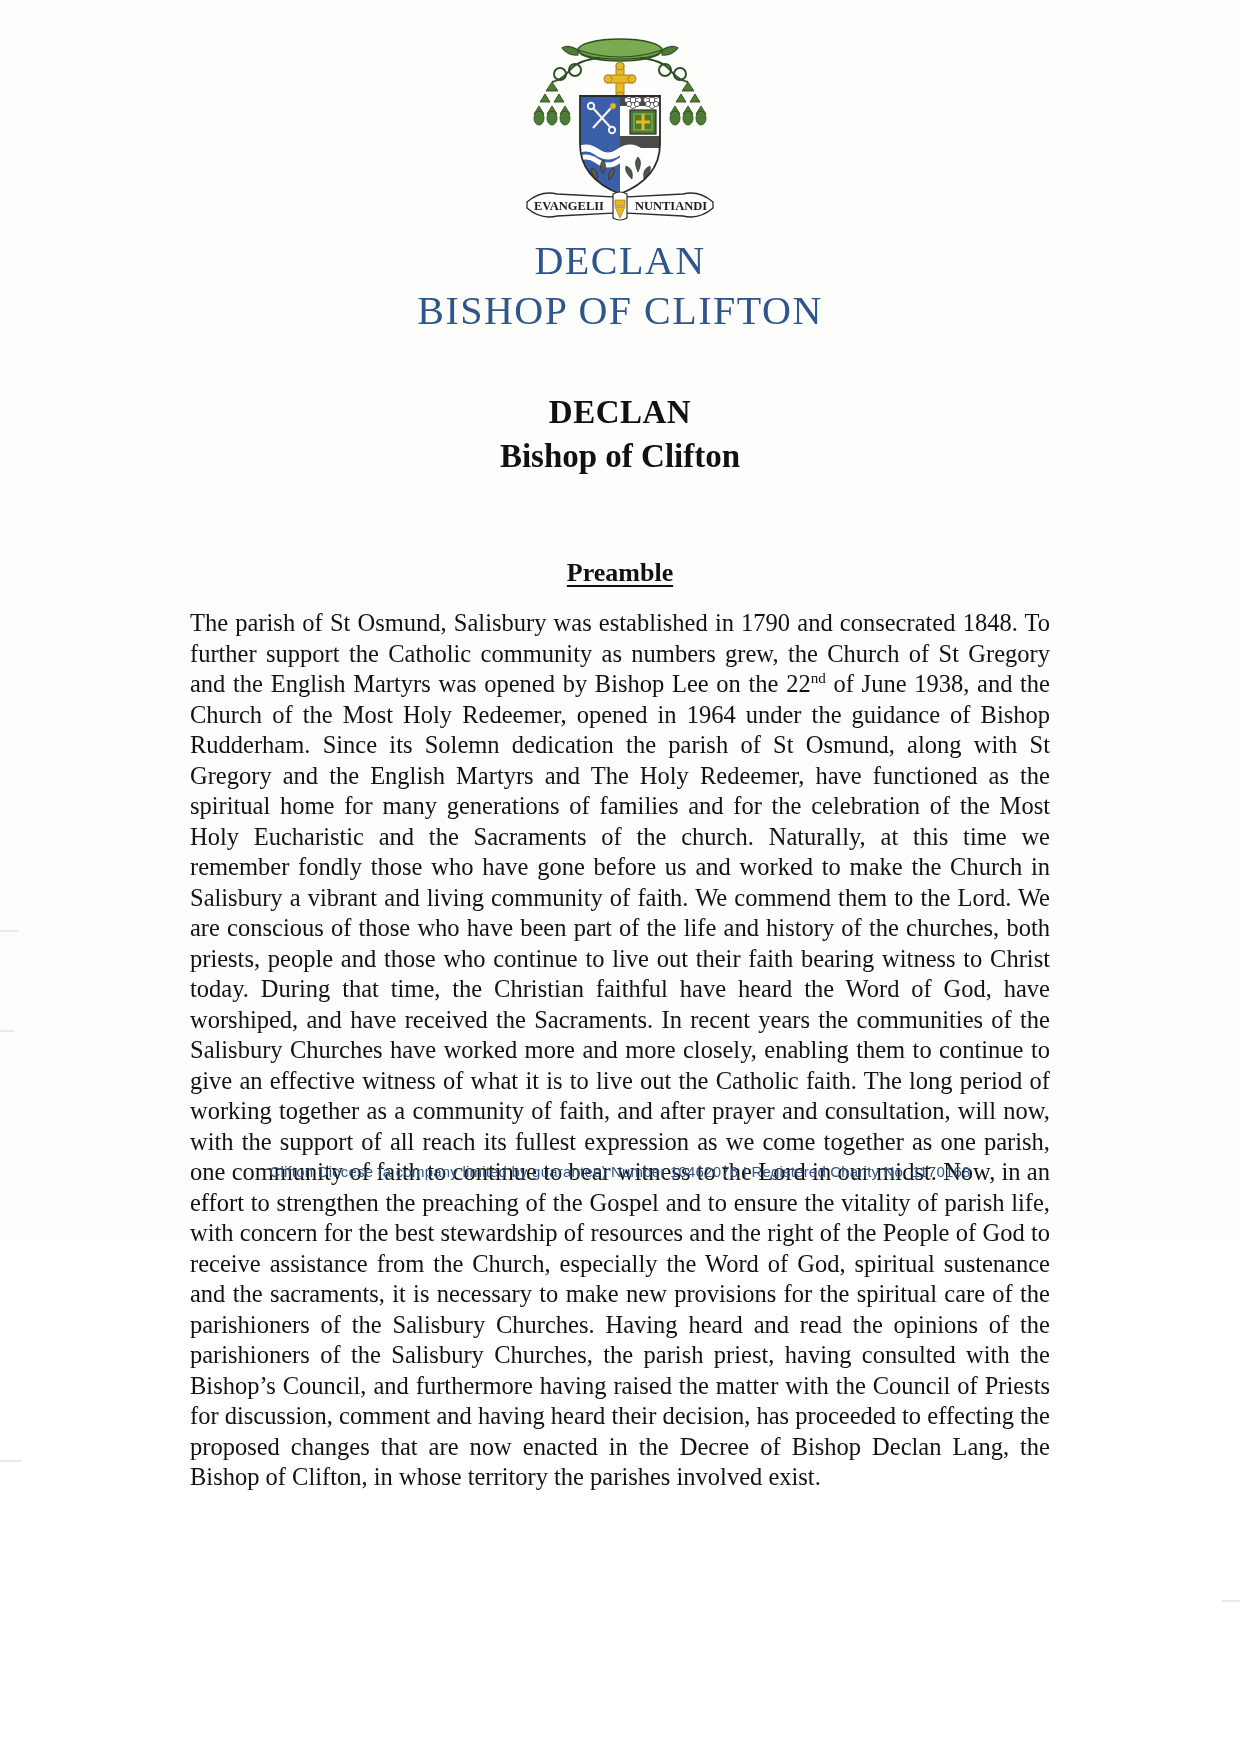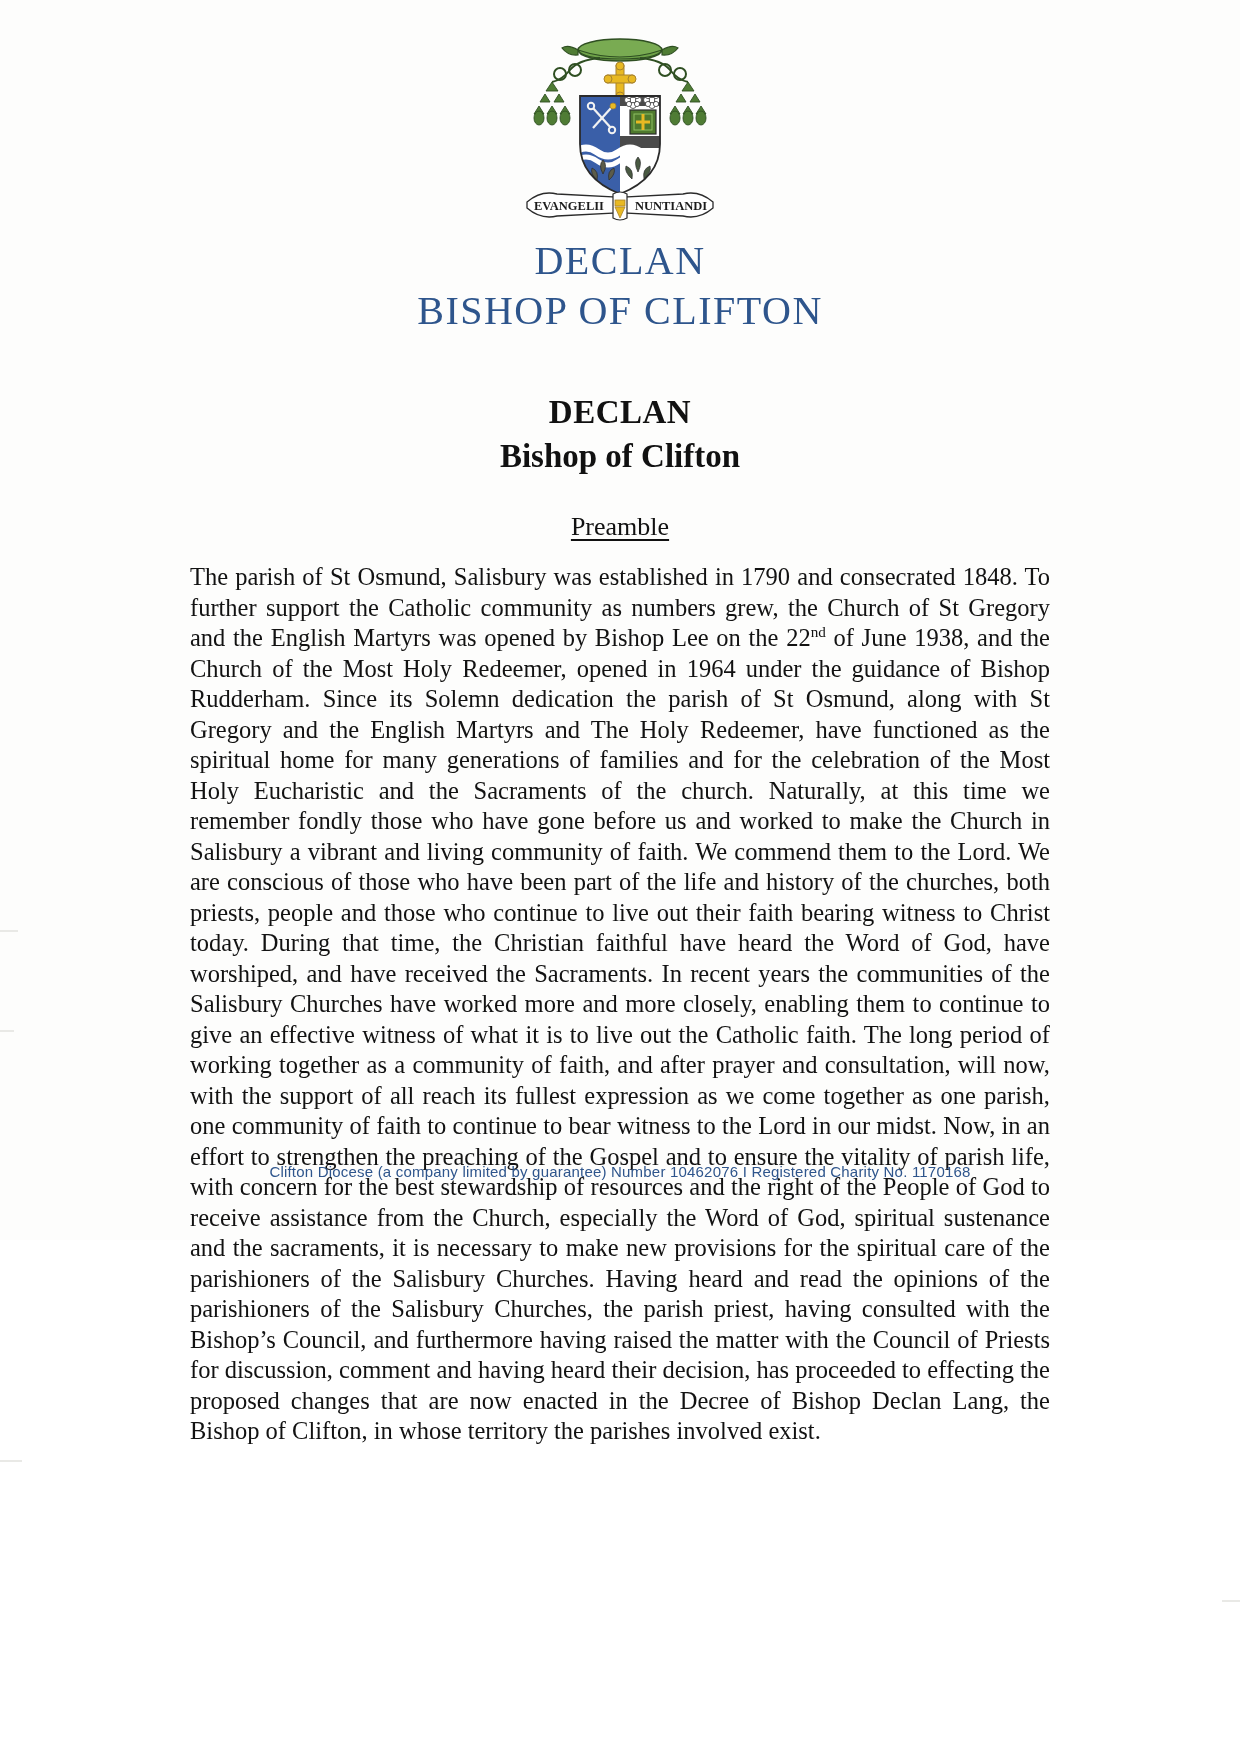--- a/index.html
+++ b/index.html
@@ -69,23 +69,23 @@
   }
   .doc-heading .dh-title {
     font-size: 33px;
     font-weight: 700;
     line-height: 44px;
   }
 
   
   .section-heading {
     text-align: center;
-    margin-top: 34px;
+    margin-top: 80px;
     font-size: 26px;
-    font-weight: 400;
+    font-weight: 700;
     text-decoration: underline;
     text-underline-offset: 4px;
     color: #111;
   }
 
   
   .body-block {
     margin: 20px auto 0 auto;
     width: 860px;
     text-align: justify;

